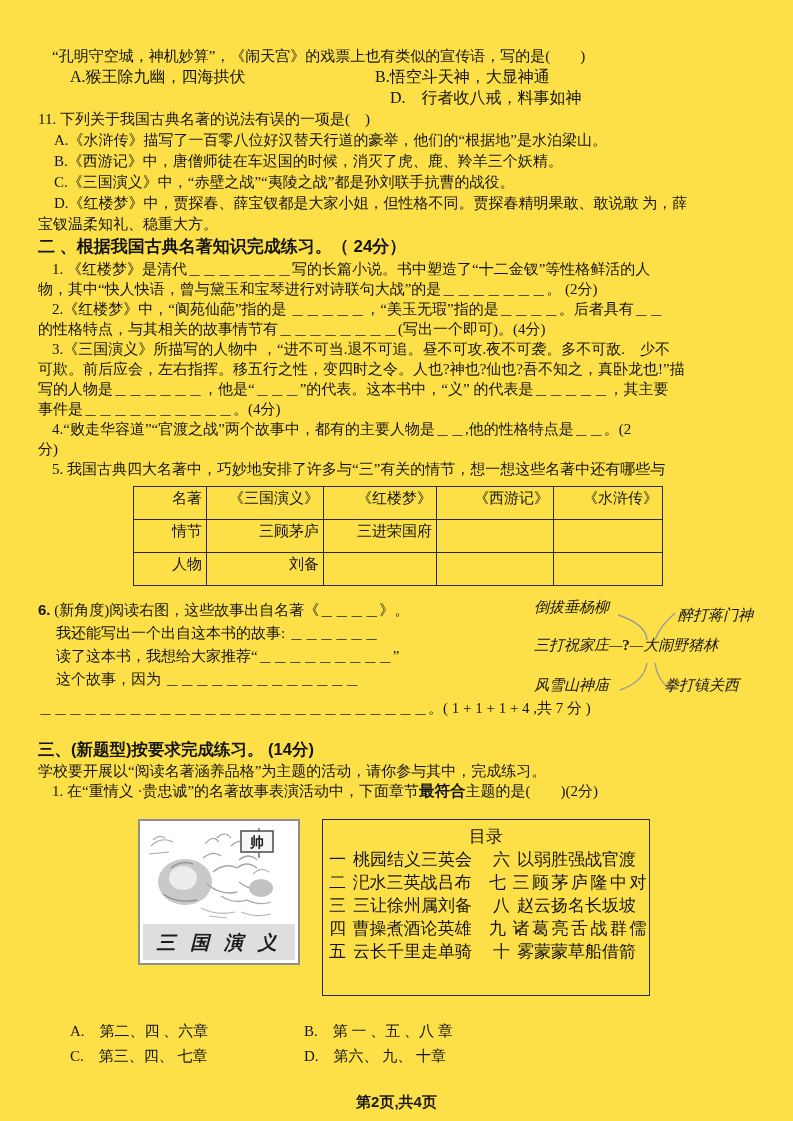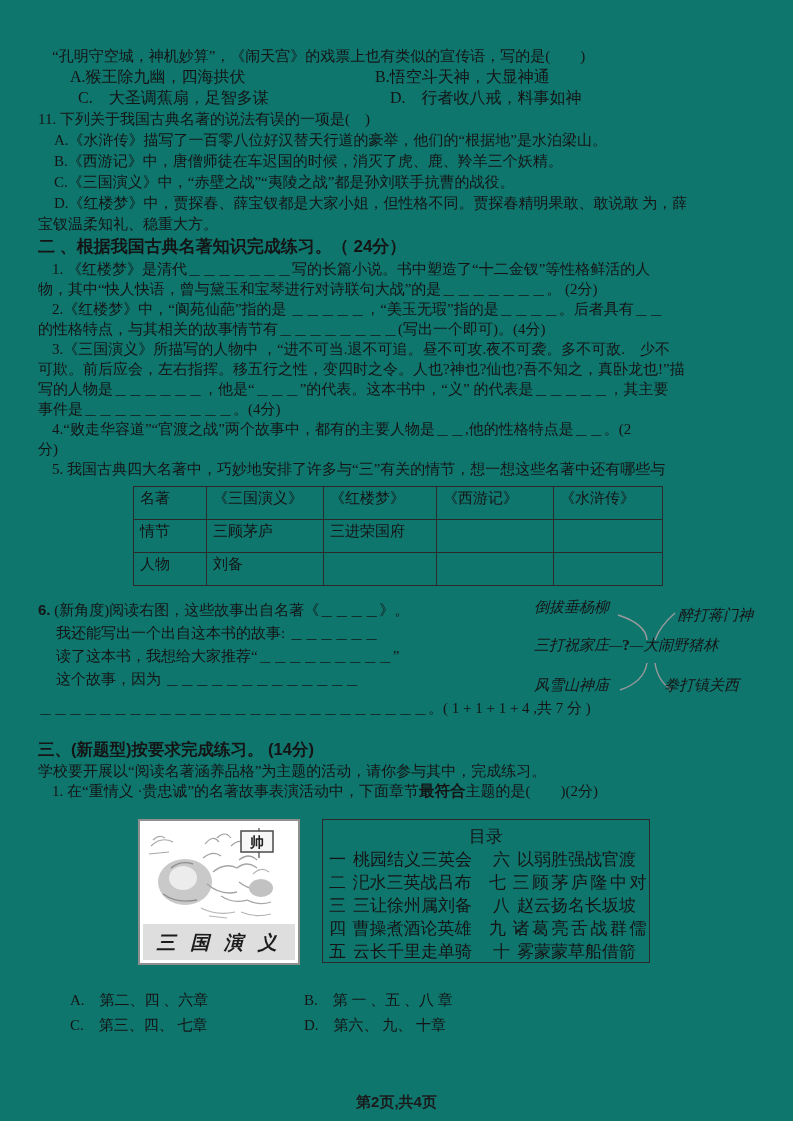--- a/index.html
+++ b/index.html
@@ -1,37 +1,37 @@
 <!DOCTYPE html>
 <html><head>
 <meta charset="utf-8">
 <style>
   html,body{margin:0;padding:0;background:#e8e8e8;}
   .page{
-    position:relative;width:793px;height:1121px;background:#0f766e;
+    position:relative;width:793px;height:1121px;background:#fde047;
     font-family:"Liberation Serif","DejaVu Serif",serif;
     color:#141414;overflow:hidden;margin:0 auto;
   }
   .content{position:absolute;left:38px;top:46px;width:722px;}
   .ln{white-space:nowrap;font-size:15px;line-height:21px;}
   .s2 .ln{line-height:20px;}
   .ind{text-indent:14px;}
   .h2{
     font-family:"Liberation Sans","DejaVu Sans",sans-serif;
     font-weight:700;font-size:17px;line-height:24px;white-space:nowrap;
   }
   .optrow{position:relative;height:21px;}
   .optrow .oa{position:absolute;left:32px;white-space:nowrap;}
   .optrow .ob{position:absolute;left:337px;white-space:nowrap;}
   .subopt{padding-left:16px;}
   
   .tbl{margin:7px 0 0 95px;border-collapse:collapse;}
   .tbl td{
     border:1.5px solid #2a2a2a;font-size:15px;padding:2px 4px 2px 6px;
-    vertical-align:top;height:28px;
+    vertical-align:top;height:28px;text-align:right;
   }
   .c0{width:62px;} .c1{width:106px;} .c2{width:102px;} .c3{width:106px;} .c4{width:98px;}
   
   .q6{position:relative;margin-top:14px;height:136px;}
   .q6 .ln6{white-space:nowrap;font-size:15px;line-height:20px;}
   .q6 .first b{font-family:"Liberation Sans",sans-serif;}
   .q6 .sub{padding-left:18px;margin-top:3px;}
   .q6 .last{margin-top:9px;}
   
   .mindmap{position:absolute;left:492px;top:-2px;width:256px;height:112px;font-size:15px;}
@@ -49,21 +49,21 @@
   }
   .p3line{white-space:nowrap;font-size:15px;line-height:20px;}
   .p3q b{font-family:"Liberation Sans",sans-serif;font-size:15.5px;}
   
   .media-row{margin-top:18px;display:flex;align-items:flex-start;}
   .cover{
     margin-left:100px;border:2px solid #8f8f8f;background:#fff;padding:3px;
     width:152px;height:136px;
   }
   .toc-box{
-    margin-left:22px;border:1.5px solid #2a2a2a;width:328px;height:144px;
+    margin-left:22px;border:1.5px solid #2a2a2a;width:328px;height:177px;
     padding-top:6px;box-sizing:border-box;
   }
   .toc-title{text-align:center;font-size:17px;line-height:22px;}
   .toc-row{display:flex;font-size:17px;line-height:23px;padding-left:6px;white-space:nowrap;}
   .toc-num{width:24px;}
   .toc-lt{width:140px;}
   .toc-num2{width:24px;}
   .toc-rt{flex:1;}
   .ls{letter-spacing:2.5px;}
   
@@ -82,21 +82,20 @@
 
 <div class="page">
   <div class="content">
 
     <div class="ln ind">“孔明守空城，神机妙算”，《闹天宫》的戏票上也有类似的宣传语，写的是(　　)</div>
     <div class="optrow">
       <span class="oa">A.猴王除九幽，四海拱伏</span>
       <span class="ob">B.悟空斗天神，大显神通</span>
     </div>
     <div class="optrow">
-      <span class="oa" style="left:40px">C.　大圣调蕉扇，足智多谋</span>
       <span class="ob" style="left:352px">D.　行者收八戒，料事如神</span>
     </div>
 
     <div class="ln">11.  下列关于我国古典名著的说法有误的一项是(　)</div>
     <div class="ln subopt">A.《水浒传》描写了一百零八位好汉替天行道的豪举，他们的“根据地”是水泊梁山。</div>
     <div class="ln subopt">B.《西游记》中，唐僧师徒在车迟国的时候，消灭了虎、鹿、羚羊三个妖精。</div>
     <div class="ln subopt">C.《三国演义》中，“赤壁之战”“夷陵之战”都是孙刘联手抗曹的战役。</div>
     <div class="ln subopt">D.《红楼梦》中，贾探春、薛宝钗都是大家小姐，但性格不同。贾探春精明果敢、敢说敢 为，薛</div>
     <div class="ln">宝钗温柔知礼、稳重大方。</div>
 

